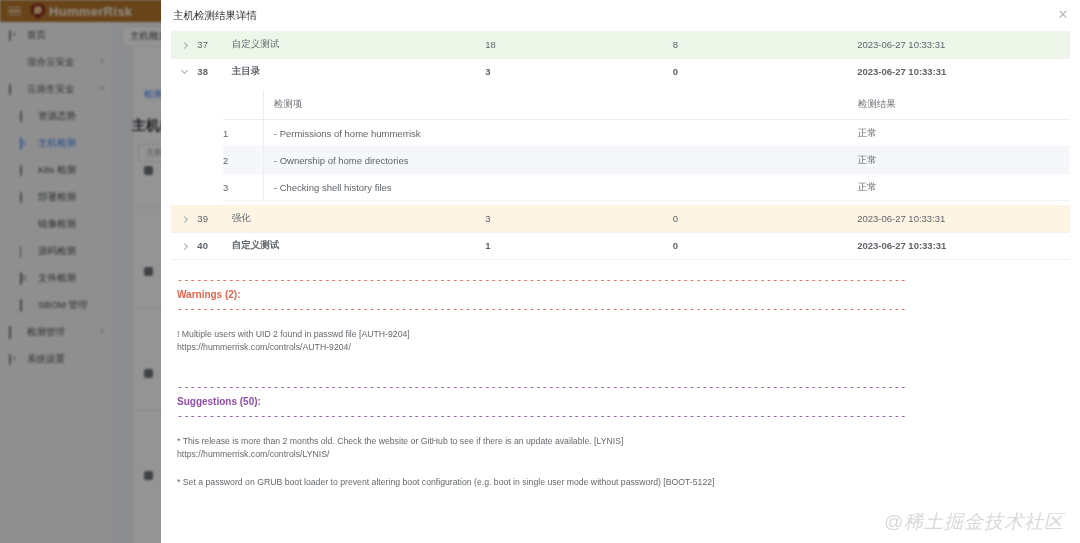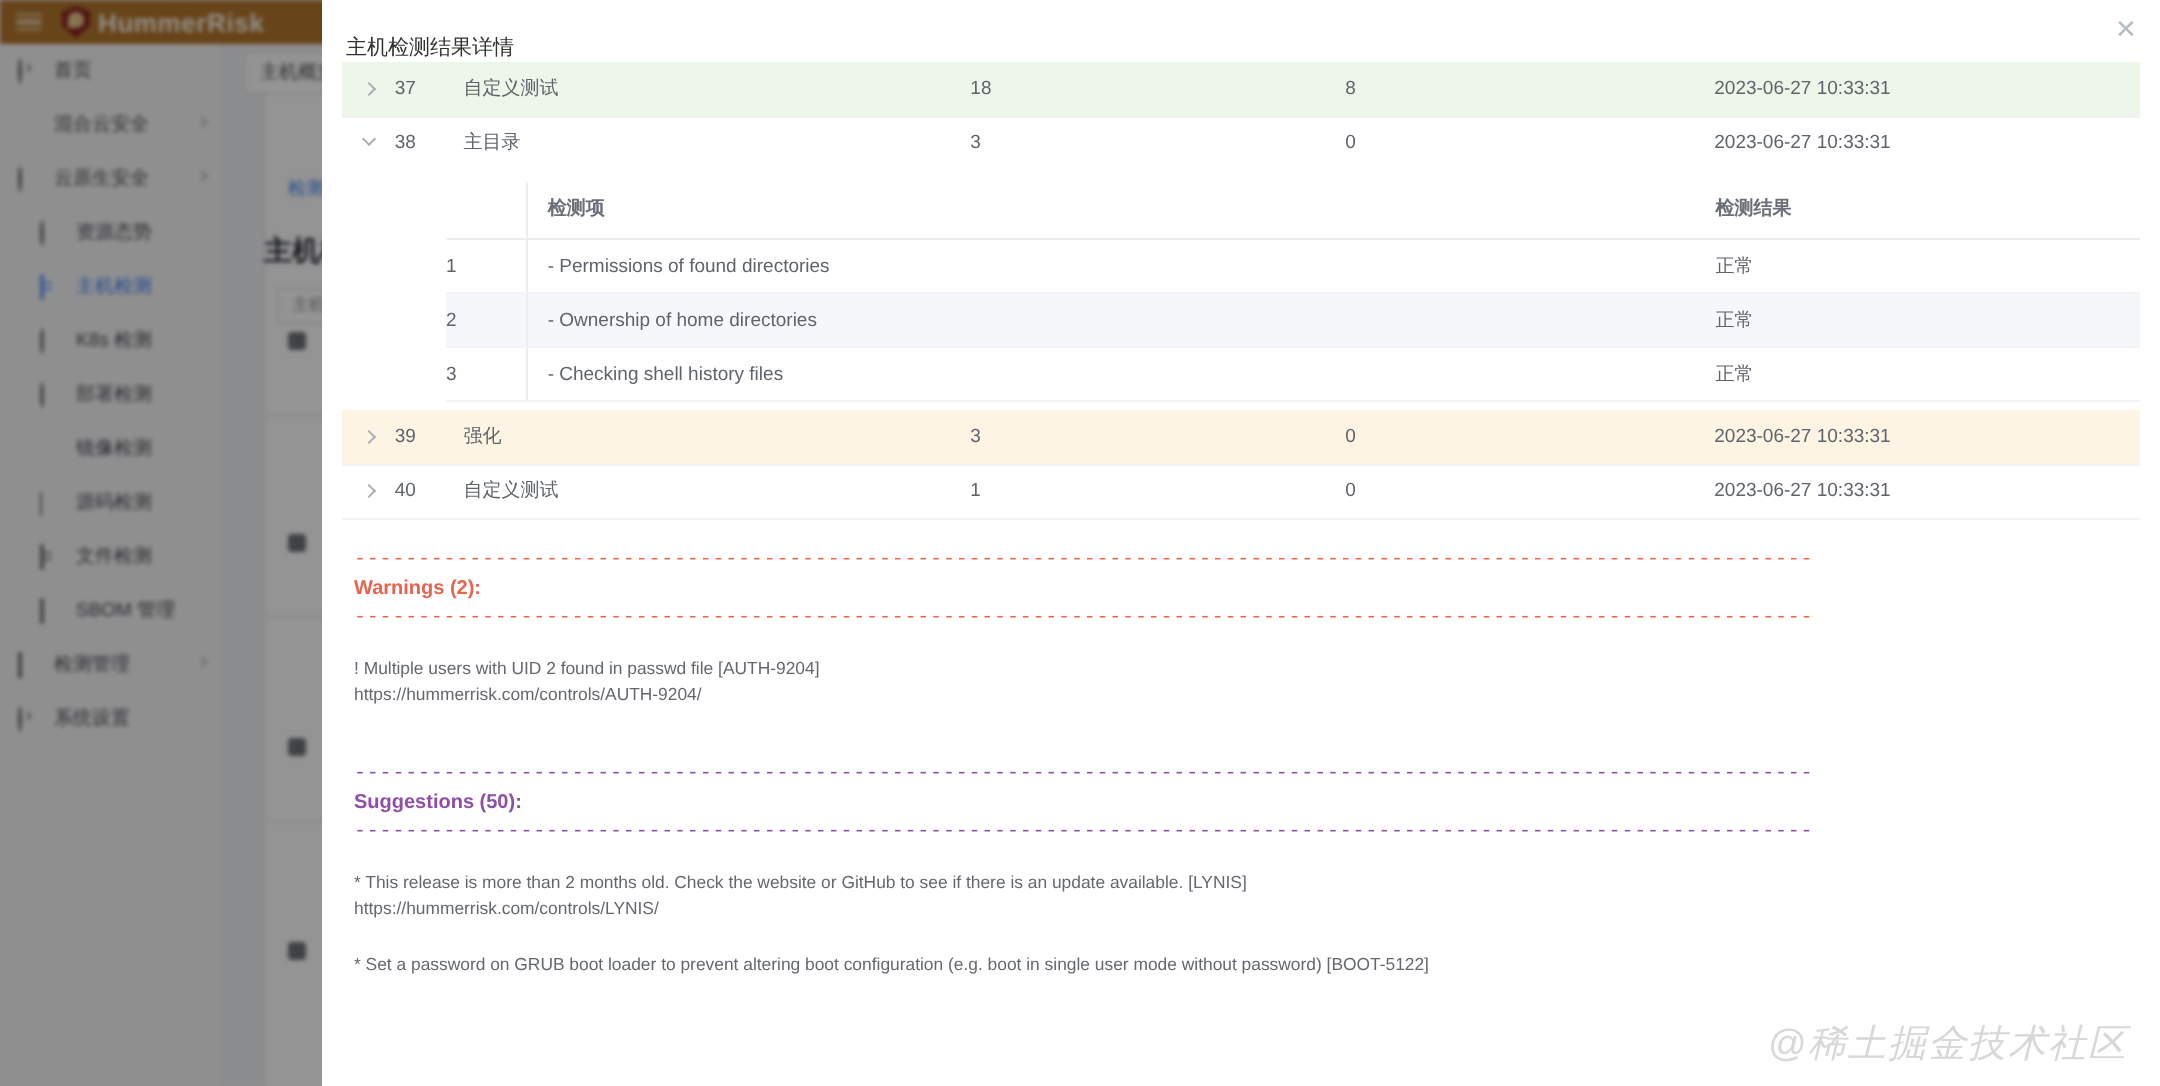--- a/index.html
+++ b/index.html
@@ -83,21 +83,21 @@
   
   #scrim { position: absolute; inset: 0; background: rgba(0,0,0,.42); }
 
   
   #modal {
     position: absolute; top: 0; left: 161px; width: 919px; height: 543px;
     background: #ffffff;
     overflow: hidden;
   }
   #modal-header {
-    height: 31px; display: flex; align-items: flex-end;
+    height: 31px; display: flex; align-items: center;
     padding: 0 12px; position: relative;
   }
   #modal-title { font-size: 10.5px; color: #303133; }
   #modal-close {
     position: absolute; right: 9px; top: 7px;
     width: 16px; height: 16px; color: #b7bcc2; font-size: 13px;
     line-height: 16px; text-align: center; cursor: pointer;
   }
   #modal-body {
     height: 512px; overflow: hidden; padding: 0 10px 0 10px;
@@ -107,34 +107,34 @@
   table.outer { width: 100%; border-collapse: collapse; table-layout: fixed; }
   table.outer td { font-size: 9.5px; color: #5f646b; padding: 0; height: 27px; vertical-align: middle; }
   .c-exp  { width: 26px; text-align: center; }
   .c-idx  { width: 34px; }
   .c-name { width: 250px; }
   .c-n1   { width: 185px; }
   .c-n2   { width: 182px; }
   .c-time { width: 210px; }
   tr.row-green td { background: #eef6ea; }
   tr.row-amber td { background: #fdf4e3; }
-  tr.row-plain td { background: #ffffff; }
+  tr.row-plain td { background: #ffffff; font-weight: bold; }
   tr.row-sep td { border-bottom: 1px solid #f0f1f2; }
   .chev {
     display: inline-block; width: 5px; height: 5px;
     border-right: 1.2px solid #a9aeb4; border-bottom: 1.2px solid #a9aeb4;
   }
   .chev.right { transform: rotate(-45deg); }
   .chev.down  { transform: rotate(45deg); margin-bottom: 2px; }
 
   
   .nest-wrap { padding: 6px 0 4px 52px; background:#fff; }
   table.nested { width: 100%; border-collapse: collapse; table-layout: fixed; }
   table.nested th {
-    font-size: 9.5px; color: #6b7078; font-weight: bold; text-align: left;
+    font-size: 9.5px; color: #6b7078; font-weight: normal; text-align: left;
     padding: 7px 0 8px 0; border-bottom: 1px solid #ebedef;
   }
   table.nested td {
     font-size: 9.5px; color: #5f646b; height: 27px; vertical-align: middle;
     border-bottom: 1px solid #f2f3f5; padding: 0;
   }
   .n-idx { width: 38px; }
   .n-item { width: 560px; padding-left: 10px !important; }
   .n-res  { width: 200px; }
   table.nested th.n-item { padding-left: 10px; }
@@ -295,21 +295,21 @@
                 <thead>
                   <tr>
                     <th class="n-idx"></th>
                     <th class="n-item nest-left-border">检测项</th>
                     <th class="n-res">检测结果</th>
                   </tr>
                 </thead>
                 <tbody>
                   <tr>
                     <td class="n-idx">1</td>
-                    <td class="n-item nest-left-border">- Permissions of found directories</td>
+                    <td class="n-item nest-left-border">- Permissions of home hummerrisk</td>
                     <td class="n-res ok">正常</td>
                   </tr>
                   <tr class="nrow-stripe">
                     <td class="n-idx">2</td>
                     <td class="n-item nest-left-border">- Ownership of home directories</td>
                     <td class="n-res ok">正常</td>
                   </tr>
                   <tr>
                     <td class="n-idx">3</td>
                     <td class="n-item nest-left-border">- Checking shell history files</td>

